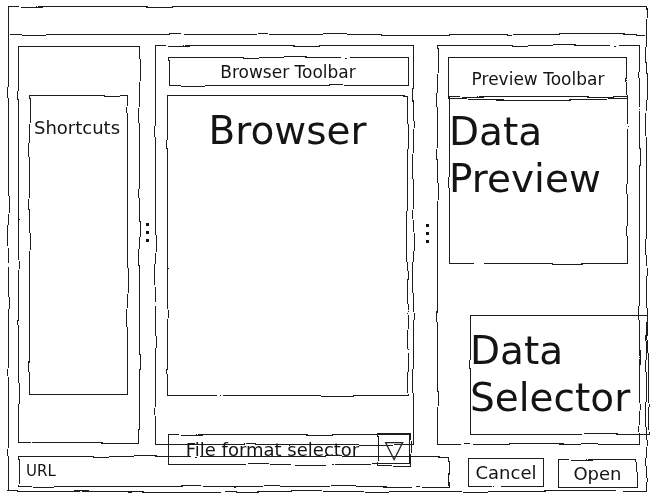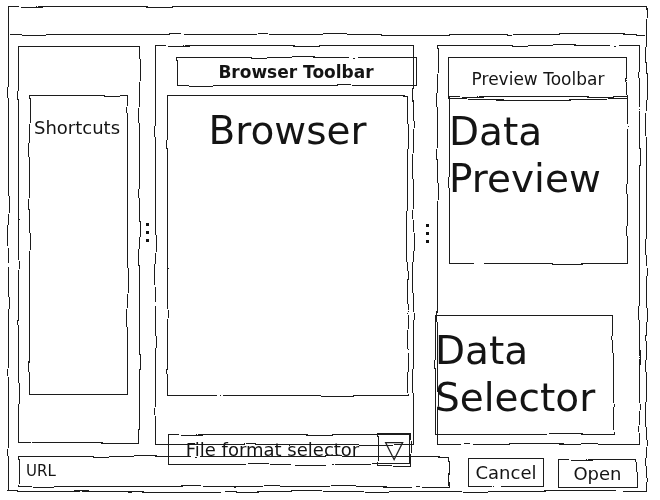--- a/index.html
+++ b/index.html
@@ -106,21 +106,21 @@
 
   <div class="sk splitter" style="left:143px; top:220px; width:8px; height:28px;" title="⋮">
     <span class="dot"></span>
     <span class="dot"></span>
     <span class="dot"></span>
   </div>
 
   <div class="sk" style="left:155px; top:45px; width:259px; height:400px;">
     <i class="bd"></i>
   </div>
-  <div class="sk center toolbar-label" style="left:176px; top:57px; width:240px; height:29px;font-weight:bold;">
+  <div class="sk center toolbar-label" style="left:168px; top:57px; width:240px; height:29px;">
     <i class="bd f2"></i>
     <span>Browser Toolbar</span>
   </div>
   <div class="sk big-label top-align" style="left:167px; top:95px; width:241px; height:301px;">
     <i class="bd f3"></i>
     <span>Browser</span>
   </div>
   <div class="sk" style="left:168px; top:406px; width:242px; height:31px;margin-top:28px;">
     <i class="bd"></i>
     <span class="combo-label-wrap">File format selector</span>
@@ -140,21 +140,21 @@
     <i class="bd f2"></i>
   </div>
   <div class="sk center toolbar-label" style="left:448px; top:57px; width:180px; height:43px;">
     <i class="bd f3"></i>
     <span>Preview Toolbar</span>
   </div>
   <div class="sk big-label top-align" style="left:449px; top:96px; width:179px; height:168px;">
     <i class="bd"></i>
     <span>Data Preview</span>
   </div>
-  <div class="sk big-label mid-align" style="left:435px; top:315px; width:179px; height:120px;">
+  <div class="sk big-label mid-align" style="left:470px; top:315px; width:179px; height:120px;">
     <i class="bd f3"></i>
     <span>Data Selector</span>
   </div>
 
   <div class="sk" style="left:18px; top:456px; width:432px; height:31px;">
     <i class="bd f2"></i>
     <input class="url-input" type="text" value="URL" style="">
   </div>
   <div class="sk center" style="left:468px; top:458px; width:76px; height:29px;">
     <i class="bd f3"></i>

